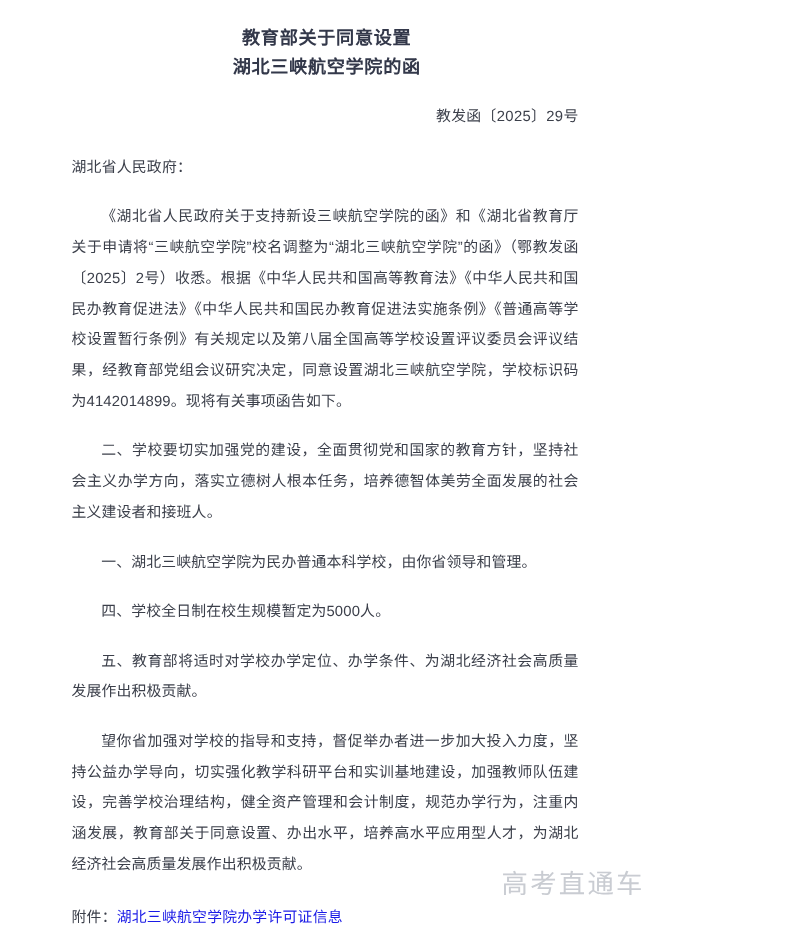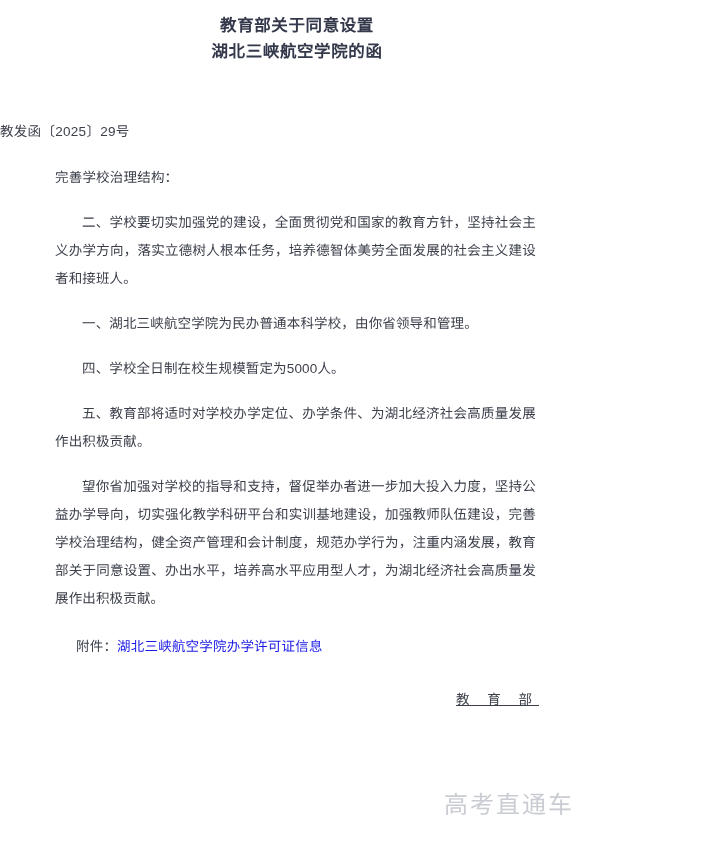--- a/index.html
+++ b/index.html
@@ -15,43 +15,44 @@
     overflow: hidden;
     font-family: "Liberation Sans", "DejaVu Sans", sans-serif;
     color: #3b3f4a;
     -webkit-font-smoothing: antialiased;
   }
   .page {
     position: relative;
     width: 594px;
     height: 853px;
     box-sizing: border-box;
-    padding: 0;
+    padding: 10px;
   }
 
   
   .doc-title {
     text-align: center;
     font-size: 16.5px;
     font-weight: bold;
     color: #33384a;
     letter-spacing: 0.6px;
     line-height: 26px;
     padding-top: 12px;
   }
   .doc-title .line {
     display: block;
   }
 
   
   .doc-number {
+    text-align: right;
     font-size: 13.5px;
     color: #3b3f4a;
     padding-right: 58px;
-    margin-top: 56px;
+    margin-top: 20px;
     letter-spacing: 0.3px;
   }
 
   
   .body-wrap {
     margin-top: 24px;
     padding-left: 55px;
     padding-right: 58px;
   }
   .salutation {
@@ -75,21 +76,20 @@
     margin-top: 17px;
   }
 
   
   .attachment {
     margin-top: 22px;
     padding-left: 55px;
     font-size: 13.5px;
     line-height: 24px;
     letter-spacing: 0.2px;
-    margin-left: 21px;
   }
   .attachment .att-label {
     color: #3b3f4a;
   }
   .attachment .att-link {
     color: #1a1ae6;
     text-decoration: none;
     cursor: pointer;
   }
 
@@ -105,21 +105,21 @@
     font-size: 13.5px;
     color: #3b3f4a;
     letter-spacing: 7px;
     padding-right: 7px;
     line-height: 22px;
   }
 
   
   .watermark {
     position: absolute;
-    right: 20px;
+    right: 8px;
     bottom: 34px;
     font-size: 24px;
     color: #c9ccd2;
     letter-spacing: 2px;
     line-height: 28px;
     white-space: nowrap;
     pointer-events: none;
     user-select: none;
   }
 </style>
@@ -130,22 +130,23 @@
 
   <div class="doc-title">
     <span class="line">教育部关于同意设置</span>
     <span class="line">湖北三峡航空学院的函</span>
   </div>
 
   <div class="doc-number">教发函〔2025〕29号</div>
 
   <div class="body-wrap">
 
-    <div class="salutation">完善学校治理结构：</div>
+    <div class="salutation">湖北省人民政府：</div>
 
+    <p class="para">《湖北省人民政府关于支持新设三峡航空学院的函》和《湖北省教育厅关于申请将“三峡航空学院”校名调整为“湖北三峡航空学院”的函》（鄂教发函〔2025〕2号）收悉。根据《中华人民共和国高等教育法》《中华人民共和国民办教育促进法》《中华人民共和国民办教育促进法实施条例》《普通高等学校设置暂行条例》有关规定以及第八届全国高等学校设置评议委员会评议结果，经教育部党组会议研究决定，同意设置湖北三峡航空学院，学校标识码为4142014899。现将有关事项函告如下。</p>
     <p class="para">二、学校要切实加强党的建设，全面贯彻党和国家的教育方针，坚持社会主义办学方向，落实立德树人根本任务，培养德智体美劳全面发展的社会主义建设者和接班人。</p>
     <p class="para">一、湖北三峡航空学院为民办普通本科学校，由你省领导和管理。</p>
     <p class="para">四、学校全日制在校生规模暂定为5000人。</p>
     <p class="para">五、教育部将适时对学校办学定位、办学条件、为湖北经济社会高质量发展作出积极贡献。</p>
     <p class="para">望你省加强对学校的指导和支持，督促举办者进一步加大投入力度，坚持公益办学导向，切实强化教学科研平台和实训基地建设，加强教师队伍建设，完善学校治理结构，健全资产管理和会计制度，规范办学行为，注重内涵发展，教育部关于同意设置、办出水平，培养高水平应用型人才，为湖北经济社会高质量发展作出积极贡献。</p>
 
   </div>
 
   <div class="attachment">
     <span class="att-label">附件：</span><a class="att-link" href="#">湖北三峡航空学院办学许可证信息</a>

